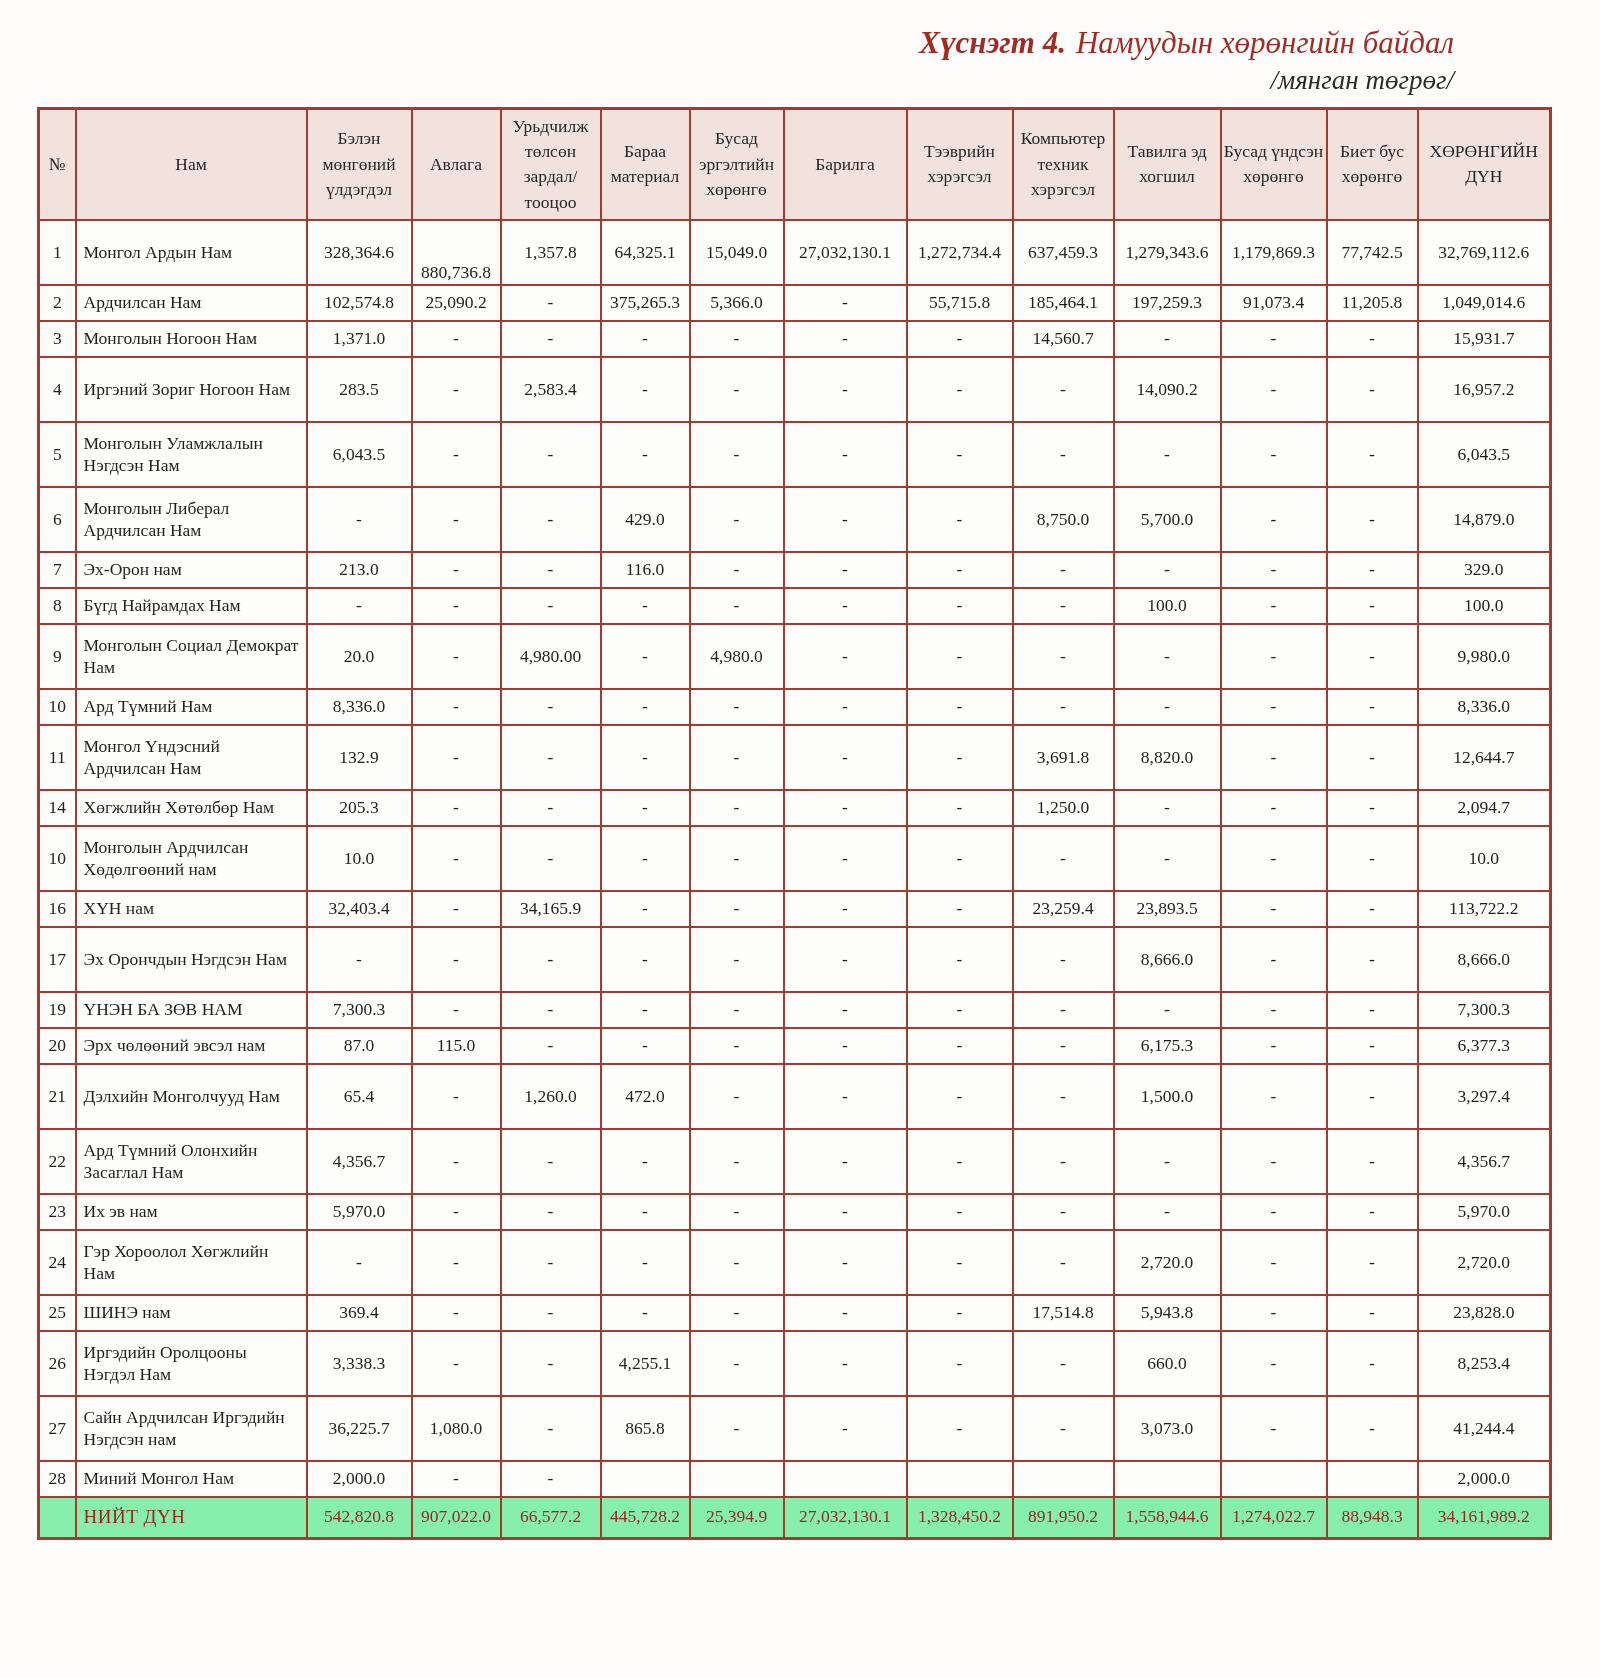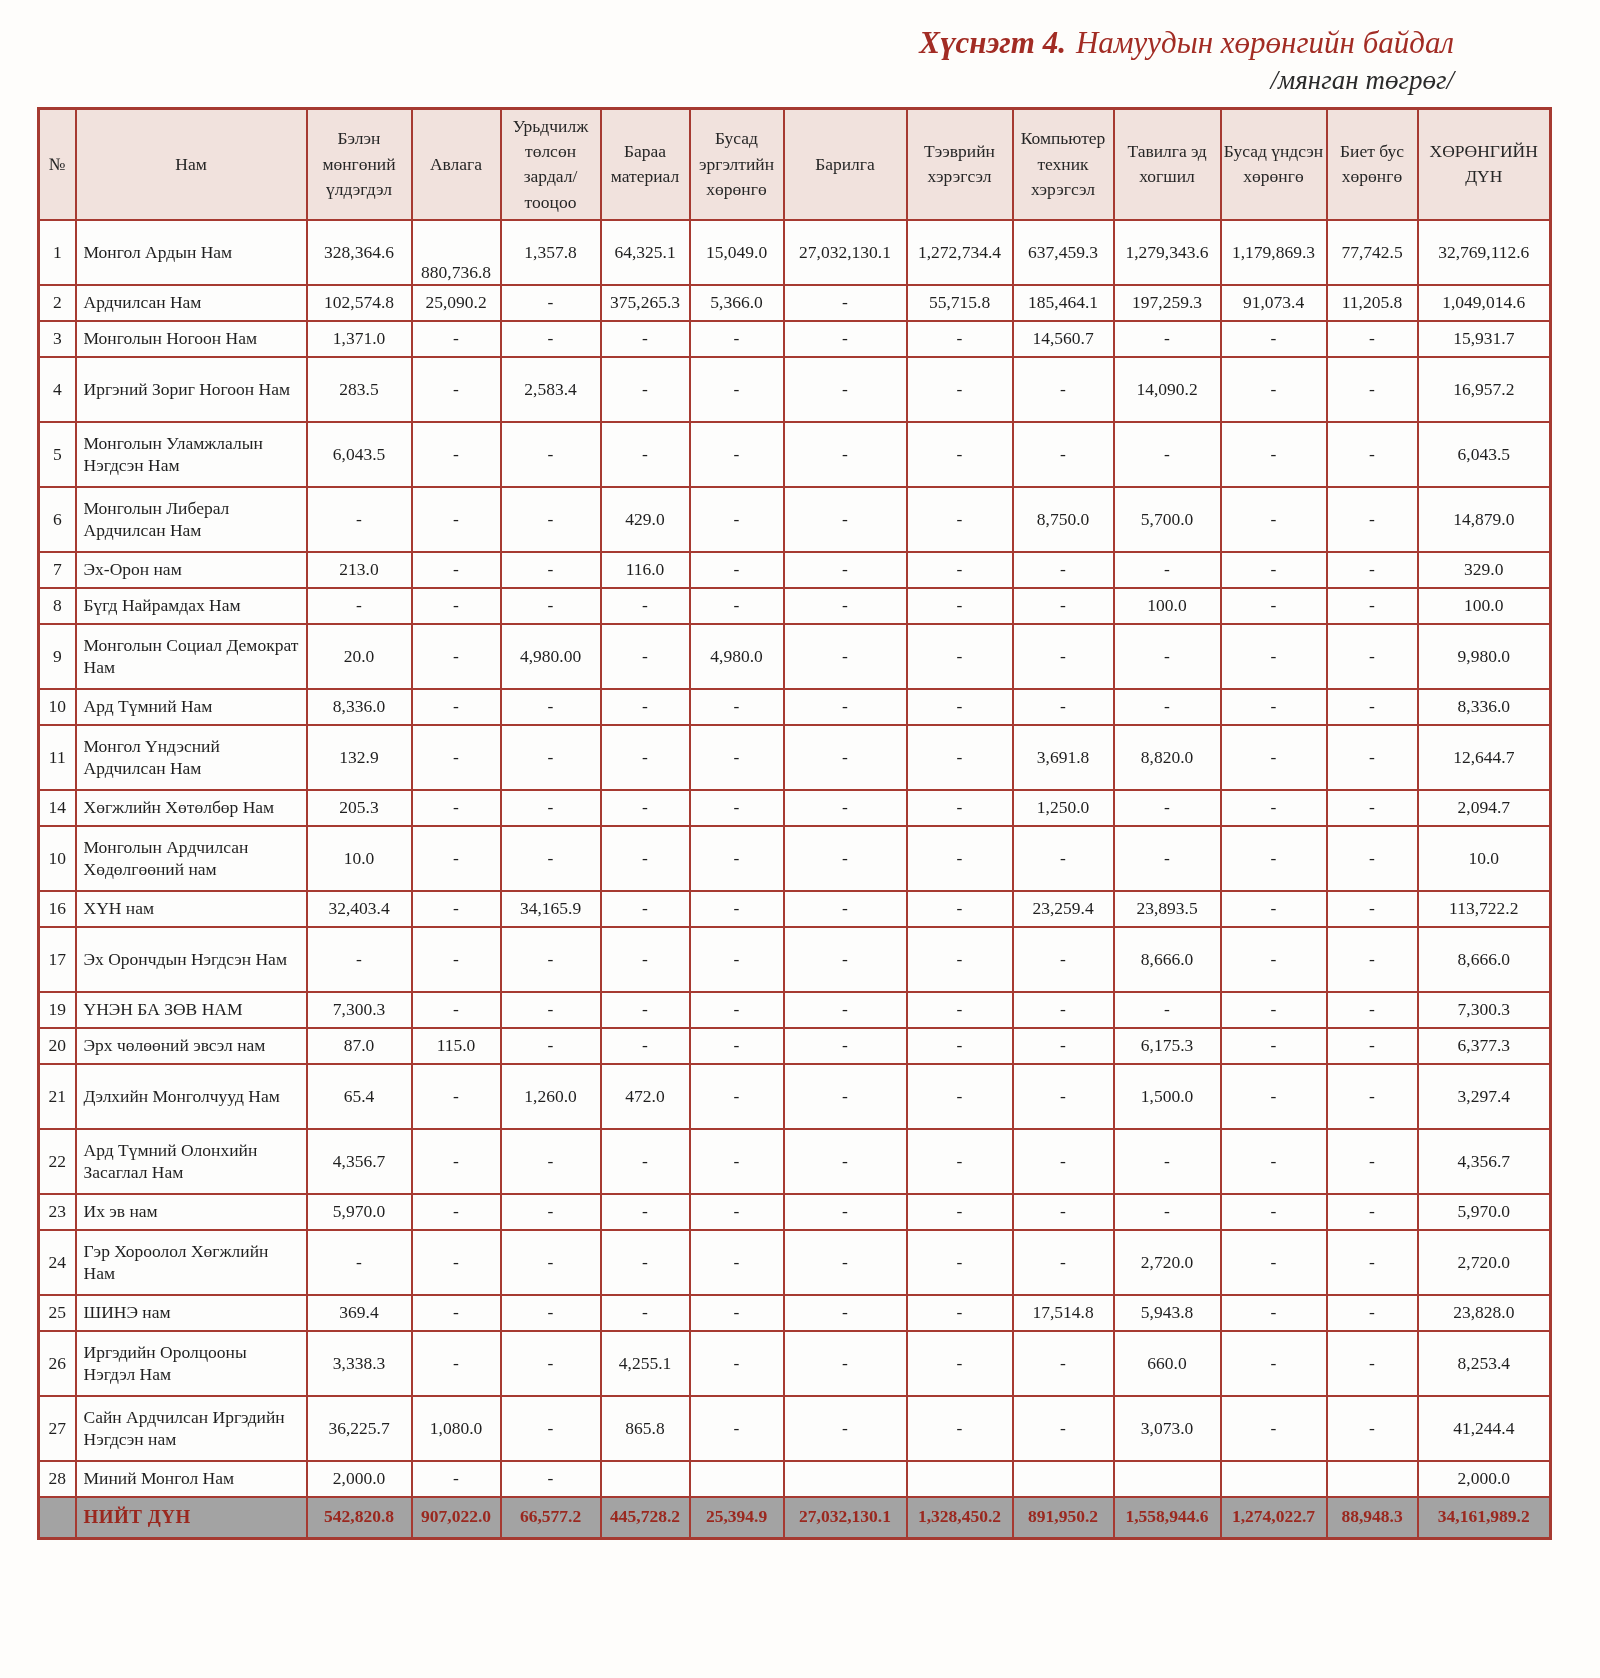--- a/index.html
+++ b/index.html
@@ -47,23 +47,23 @@
     padding:2px 4px;
     line-height:1.25;
     background:#fdfdfc;
   }
   .assets tr{ height:36px; }
   .assets tr.tall{ height:65px; }
   .assets td.name-cell{ text-align:left; padding-left:7px; }
   .assets td.cell-low{ vertical-align:bottom; padding-bottom:0; }
   .assets tr.total-row{ height:41px; }
   .assets tr.total-row td{
-    background:#a3a3a3;
+    background:#86efac;
     color:#9a281f;
-    font-weight:bold;
+    font-weight:normal;
   }
   .assets tr.total-row td.name-cell{ font-size:19px; letter-spacing:0.5px; }
 </style>
 </head>
 <body>
 
 <div class="doc-header">
   <div class="doc-title">
     <span class="prefix">Хүснэгт 4.</span><span>Намуудын хөрөнгийн байдал</span>
   </div>

